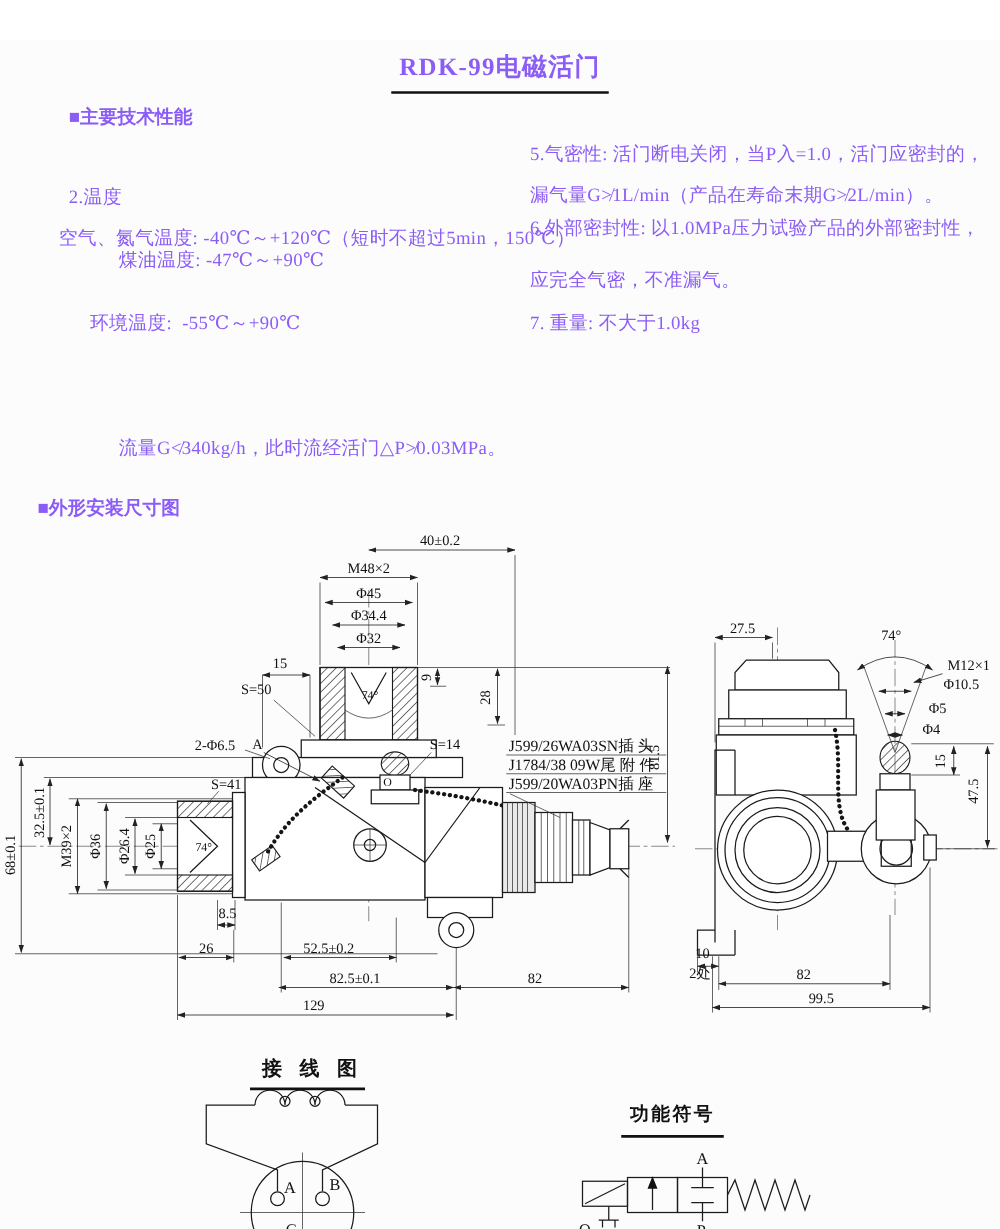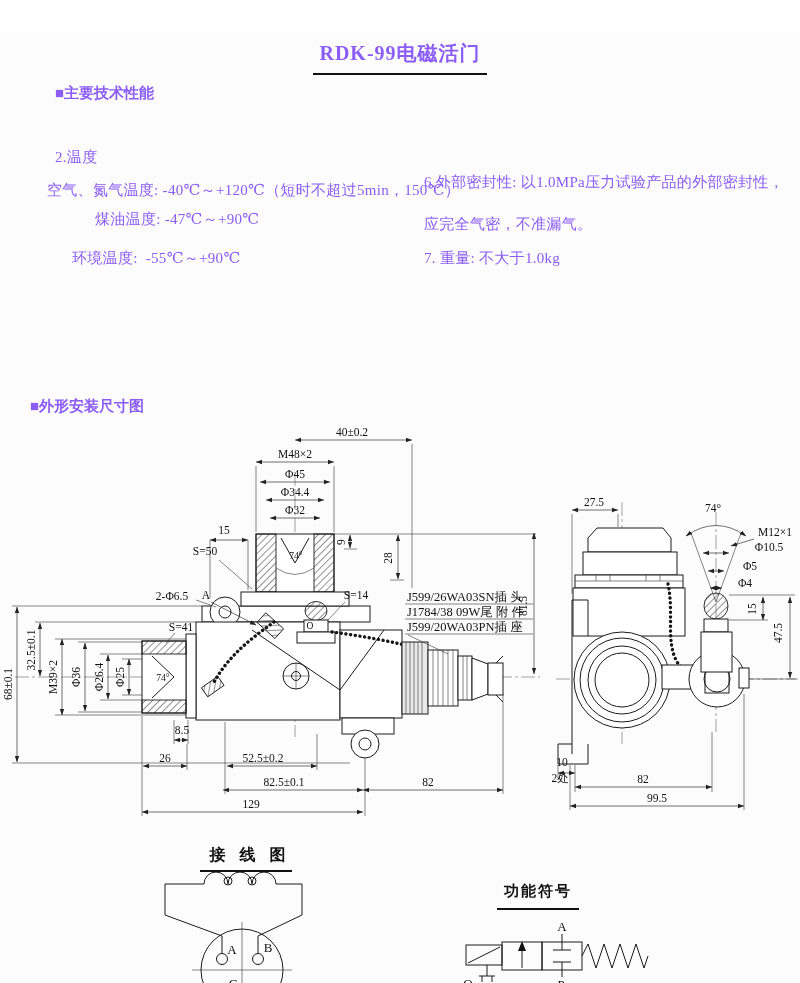--- a/index.html
+++ b/index.html
@@ -32,23 +32,26 @@
 <div id="page">
 
   <div class="title-wrap">
     <span class="doc-title">RDK-99电磁活门</span>
   </div>
 
   <div class="sec-head" style="left:55px;top:52px;">■主要技术性能</div>
 
   <div class="spec" style="left:55px;top:116px;">2.温度</div>
   <div class="spec" style="left:47px;top:149px;">空气、氮气温度: -40℃～+120℃（短时不超过5min，150℃）</div>
-  <div class="spec" style="left:95px;top:178px;">煤油温度: -47℃～+90℃</div>
+  <div class="spec" style="left:95px;top:167px;">煤油温度: -47℃～+90℃</div>
   <div class="spec" style="left:72px;top:217px;">环境温度:  -55℃～+90℃</div>
-
+  <div class="spec" style="left:95px;top:317px;">流量G≮340kg/h，此时流经活门△P≯0.03MPa。</div>
+
+  <div class="spec" style="left:424px;top:82px;">5.气密性: 活门断电关闭，当P入=1.0，活门应密封的，</div>
+  <div class="spec" style="left:424px;top:115px;">漏气量G≯1L/min（产品在寿命末期G≯2L/min）。</div>
   <div class="spec" style="left:424px;top:141px;">6.外部密封性: 以1.0MPa压力试验产品的外部密封性，</div>
   <div class="spec" style="left:424px;top:183px;">应完全气密，不准漏气。</div>
   <div class="spec" style="left:424px;top:217px;">7. 重量: 不大于1.0kg</div>
 
   <div class="sec-head" style="left:30px;top:365px;">■外形安装尺寸图</div>
 
   <svg width="800" height="593" viewBox="0 390 800 593">
     <defs>
       <pattern id="h1" width="5" height="5" patternUnits="userSpaceOnUse" patternTransform="rotate(45)">
         <line x1="0" y1="0" x2="0" y2="5" stroke="#333" stroke-width="1.1"></line>

